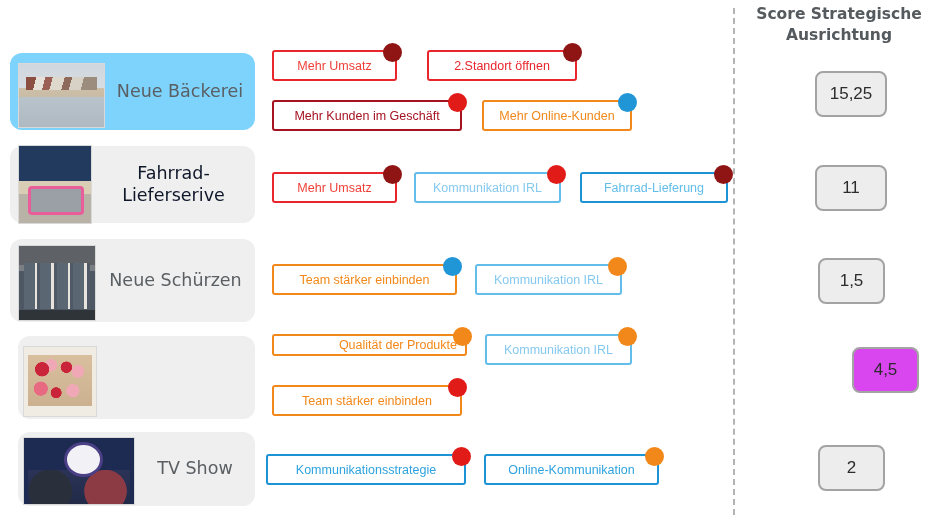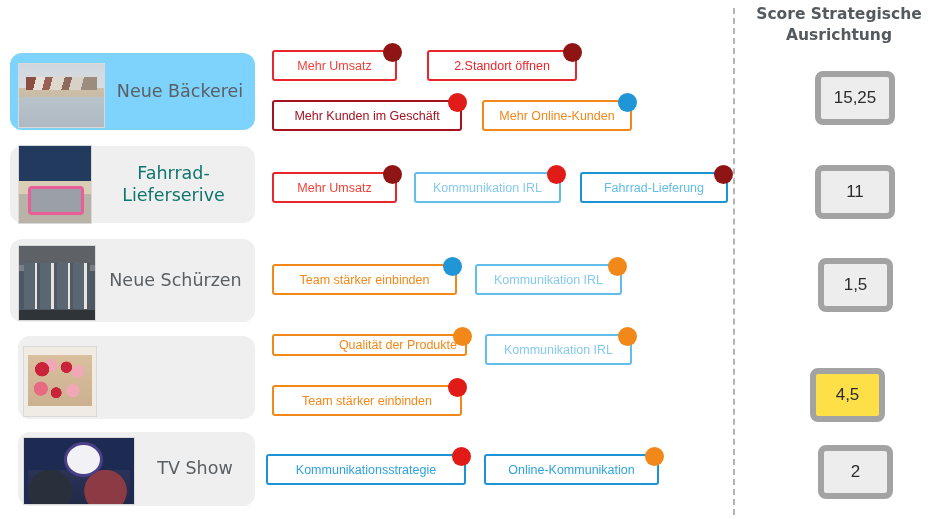--- a/index.html
+++ b/index.html
@@ -103,21 +103,21 @@
     background:
       radial-gradient(circle at 22% 62%,#2a2f3c 0 26%,transparent 27%),
       radial-gradient(circle at 76% 62%,#8c3a44 0 26%,transparent 27%),
       linear-gradient(#2b3358,#222a48);
   }
 
   
   .score-box{
     position:absolute;
     background:#ededed;
-    border:6px solid #a3a3a3;
+    border:2px solid #a3a3a3;
     border-radius:8px;
     display:flex;align-items:center;justify-content:center;
     font-family:"Liberation Sans", sans-serif;
     font-size:17px;color:#2c2c2c;
   }
 
   
   .pill{
     position:absolute;
     box-sizing:border-box;
@@ -148,21 +148,21 @@
     <div>Ausrichtung</div>
   </div>
 
   <div id="cards-layer">
       <div class="card" style="left: 10px; top: 53px; width: 245px; height: 77px; background: #7dd3fc;">
         <div class="card-thumb thumb-bakery" style="margin-left: 8px; margin-top: 7px; width: 85px; height: 63px;"></div>
         <div class="card-label" style="color: rgb(90, 95, 99); white-space: pre-line;">Neue Bäckerei</div>
       </div>
       <div class="card" style="left: 10px; top: 146px; width: 245px; height: 77px; background: rgb(239, 239, 239);">
         <div class="card-thumb thumb-bike" style="margin-left: 8px; margin-top: 0px; width: 72px; height: 77px;"></div>
-        <div class="card-label" style="color: #0f766e; white-space: pre-line;">Fahrrad-
+        <div class="card-label" style="color: #0f172a; white-space: pre-line;">Fahrrad-
 Lieferserive</div>
       </div>
       <div class="card" style="left: 10px; top: 239px; width: 245px; height: 83px; background: rgb(239, 239, 239);">
         <div class="card-thumb thumb-aprons" style="margin-left: 8px; margin-top: 4px; width: 76px; height: 74px;"></div>
         <div class="card-label" style="color: rgb(90, 95, 99); white-space: pre-line;">Neue Schürzen</div>
       </div>
       <div class="card" style="left: 18px; top: 336px; width: 237px; height: 83px; background: rgb(239, 239, 239);">
         <div class="card-thumb thumb-cake" style="margin-left: 5px; margin-top: 7px; width: 72px; height: 69px;"></div>
       </div>
       <div class="card" style="left: 18px; top: 432px; width: 237px; height: 74px; background: rgb(239, 239, 239);">
@@ -231,21 +231,21 @@
   <div id="scores-layer">
       <div class="score-box" style="left: 815px; top: 71px; width: 68px; height: 42px; background: rgb(237, 237, 237);">
         <span>15,25</span>
       </div>
       <div class="score-box" style="left: 815px; top: 165px; width: 68px; height: 42px; background: rgb(237, 237, 237);">
         <span>11</span>
       </div>
       <div class="score-box" style="left: 818px; top: 258px; width: 63px; height: 42px; background: rgb(237, 237, 237);">
         <span>1,5</span>
       </div>
-      <div class="score-box" style="left: 810px; top: 347px; width: 63px; height: 42px; background: #fde047; margin-top: 21px;">
+      <div class="score-box" style="left: 852px; top: 347px; width: 63px; height: 42px; background: #d946ef;">
         <span>4,5</span>
       </div>
       <div class="score-box" style="left: 818px; top: 445px; width: 63px; height: 42px; background: rgb(237, 237, 237);">
         <span>2</span>
       </div>
     </div>
 
 </div>
 
 </body></html>

